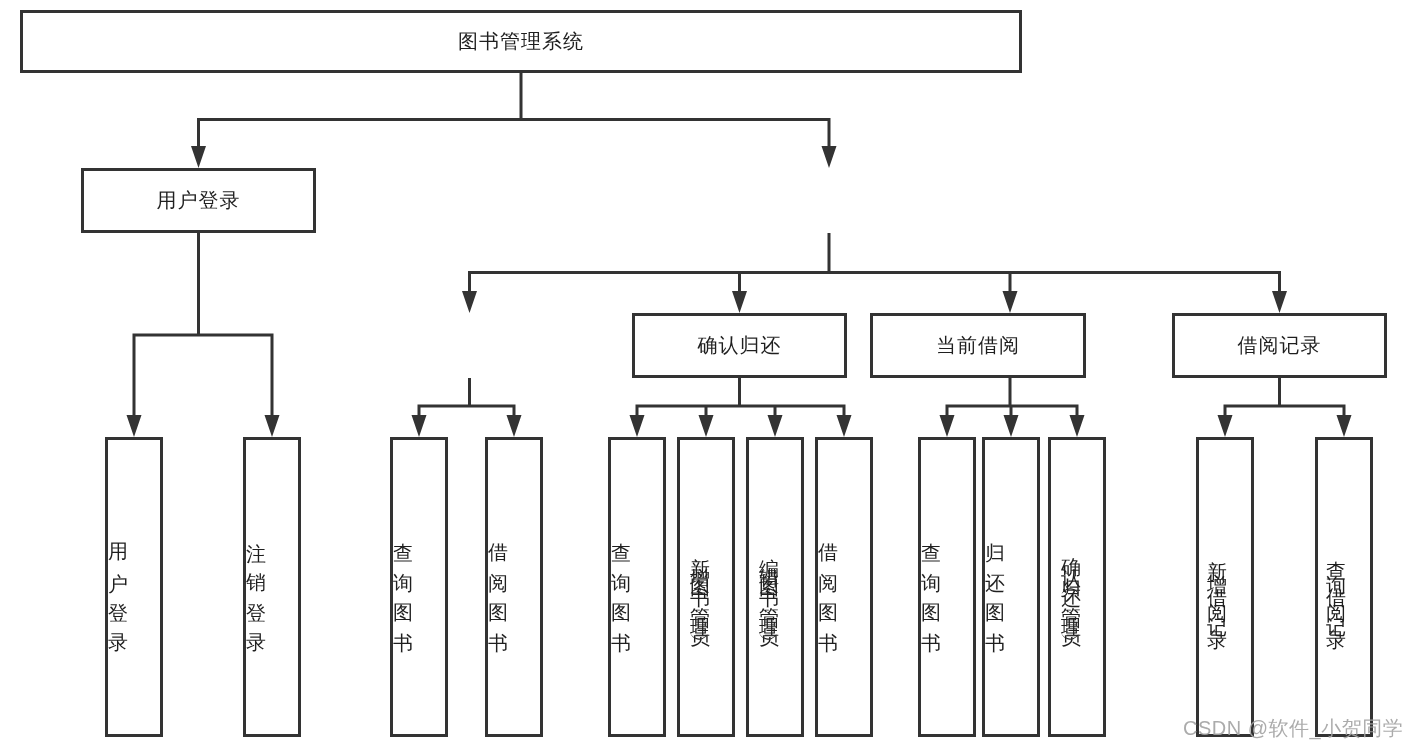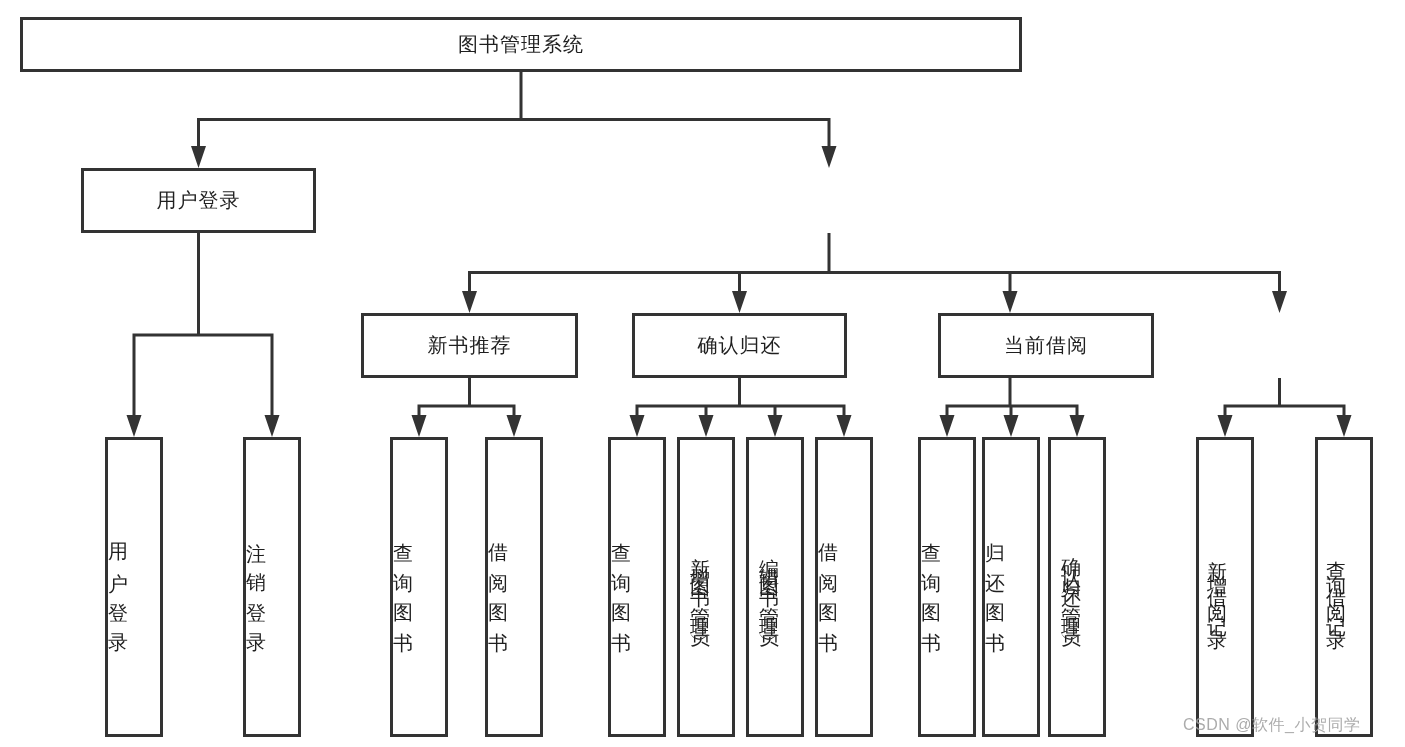--- a/index.html
+++ b/index.html
@@ -32,21 +32,21 @@
   .node.v{width:58px;height:300px;}
   .vtext{
     writing-mode:vertical-rl;
     text-orientation:mixed;
     white-space:nowrap;
     letter-spacing:10px;
   }
   #watermark{
     position:absolute;
     left:1183px;top:715px;
-    font-size:16px;
+    font-size:20px;
     color:var(--watermark);
     opacity:.9;
     white-space:nowrap;
     letter-spacing:0.5px;
   }
 </style>
 </head>
 <body>
 
 <div id="canvas">
@@ -75,36 +75,36 @@
     <g>
       <path class="line" d="M1010,378 V406 M945.5,406 H1078.5 M947,406 V419 M1011,406 V419 M1077,406 V419"></path>
       <path class="arrow" d="M939.5,415 H954.5 L947,437 Z M1003.5,415 H1018.5 L1011,437 Z M1069.5,415 H1084.5 L1077,437 Z"></path>
     </g>
     <g>
       <path class="line" d="M1279.5,378 V406 M1223.5,406 H1345.5 M1225,406 V419 M1344,406 V419"></path>
       <path class="arrow" d="M1217.5,415 H1232.5 L1225,437 Z M1336.5,415 H1351.5 L1344,437 Z"></path>
     </g>
   </svg>
 
-  <div class="node" style="left:20px;top:17px;width:1002px;height:55px">
+  <div class="node" style="left:20px;top:10px;width:1002px;height:63px">
     <span>图书管理系统</span>
   </div>
 
   <div class="node" style="left:81px;top:168px;width:235px;height:65px">
     <span>用户登录</span>
   </div>
 
-  <div class="node" style="left:361px;top:313px;width:217px;height:65px">
-    <span>新书推荐</span>
-  </div>
   <div class="node" style="left:632px;top:313px;width:215px;height:65px">
     <span>确认归还</span>
   </div>
-  <div class="node" style="left:938px;top:313px;width:216px;height:65px">
+  <div class="node" style="left:870px;top:313px;width:216px;height:65px">
     <span>当前借阅</span>
+  </div>
+  <div class="node" style="left:1172px;top:313px;width:215px;height:65px">
+    <span>借阅记录</span>
   </div>
 
   <div class="node v" style="left:105px;top:437px">
     <span class="vtext" style="letter-spacing: 30px; padding-block-start: 30px;">用户登录</span>
   </div>
   <div class="node v" style="left:243px;top:437px">
     <span class="vtext" style="letter-spacing: 30px; padding-block-start: 30px;">注销登录</span>
   </div>
 
   <div class="node v" style="left:390px;top:437px">

